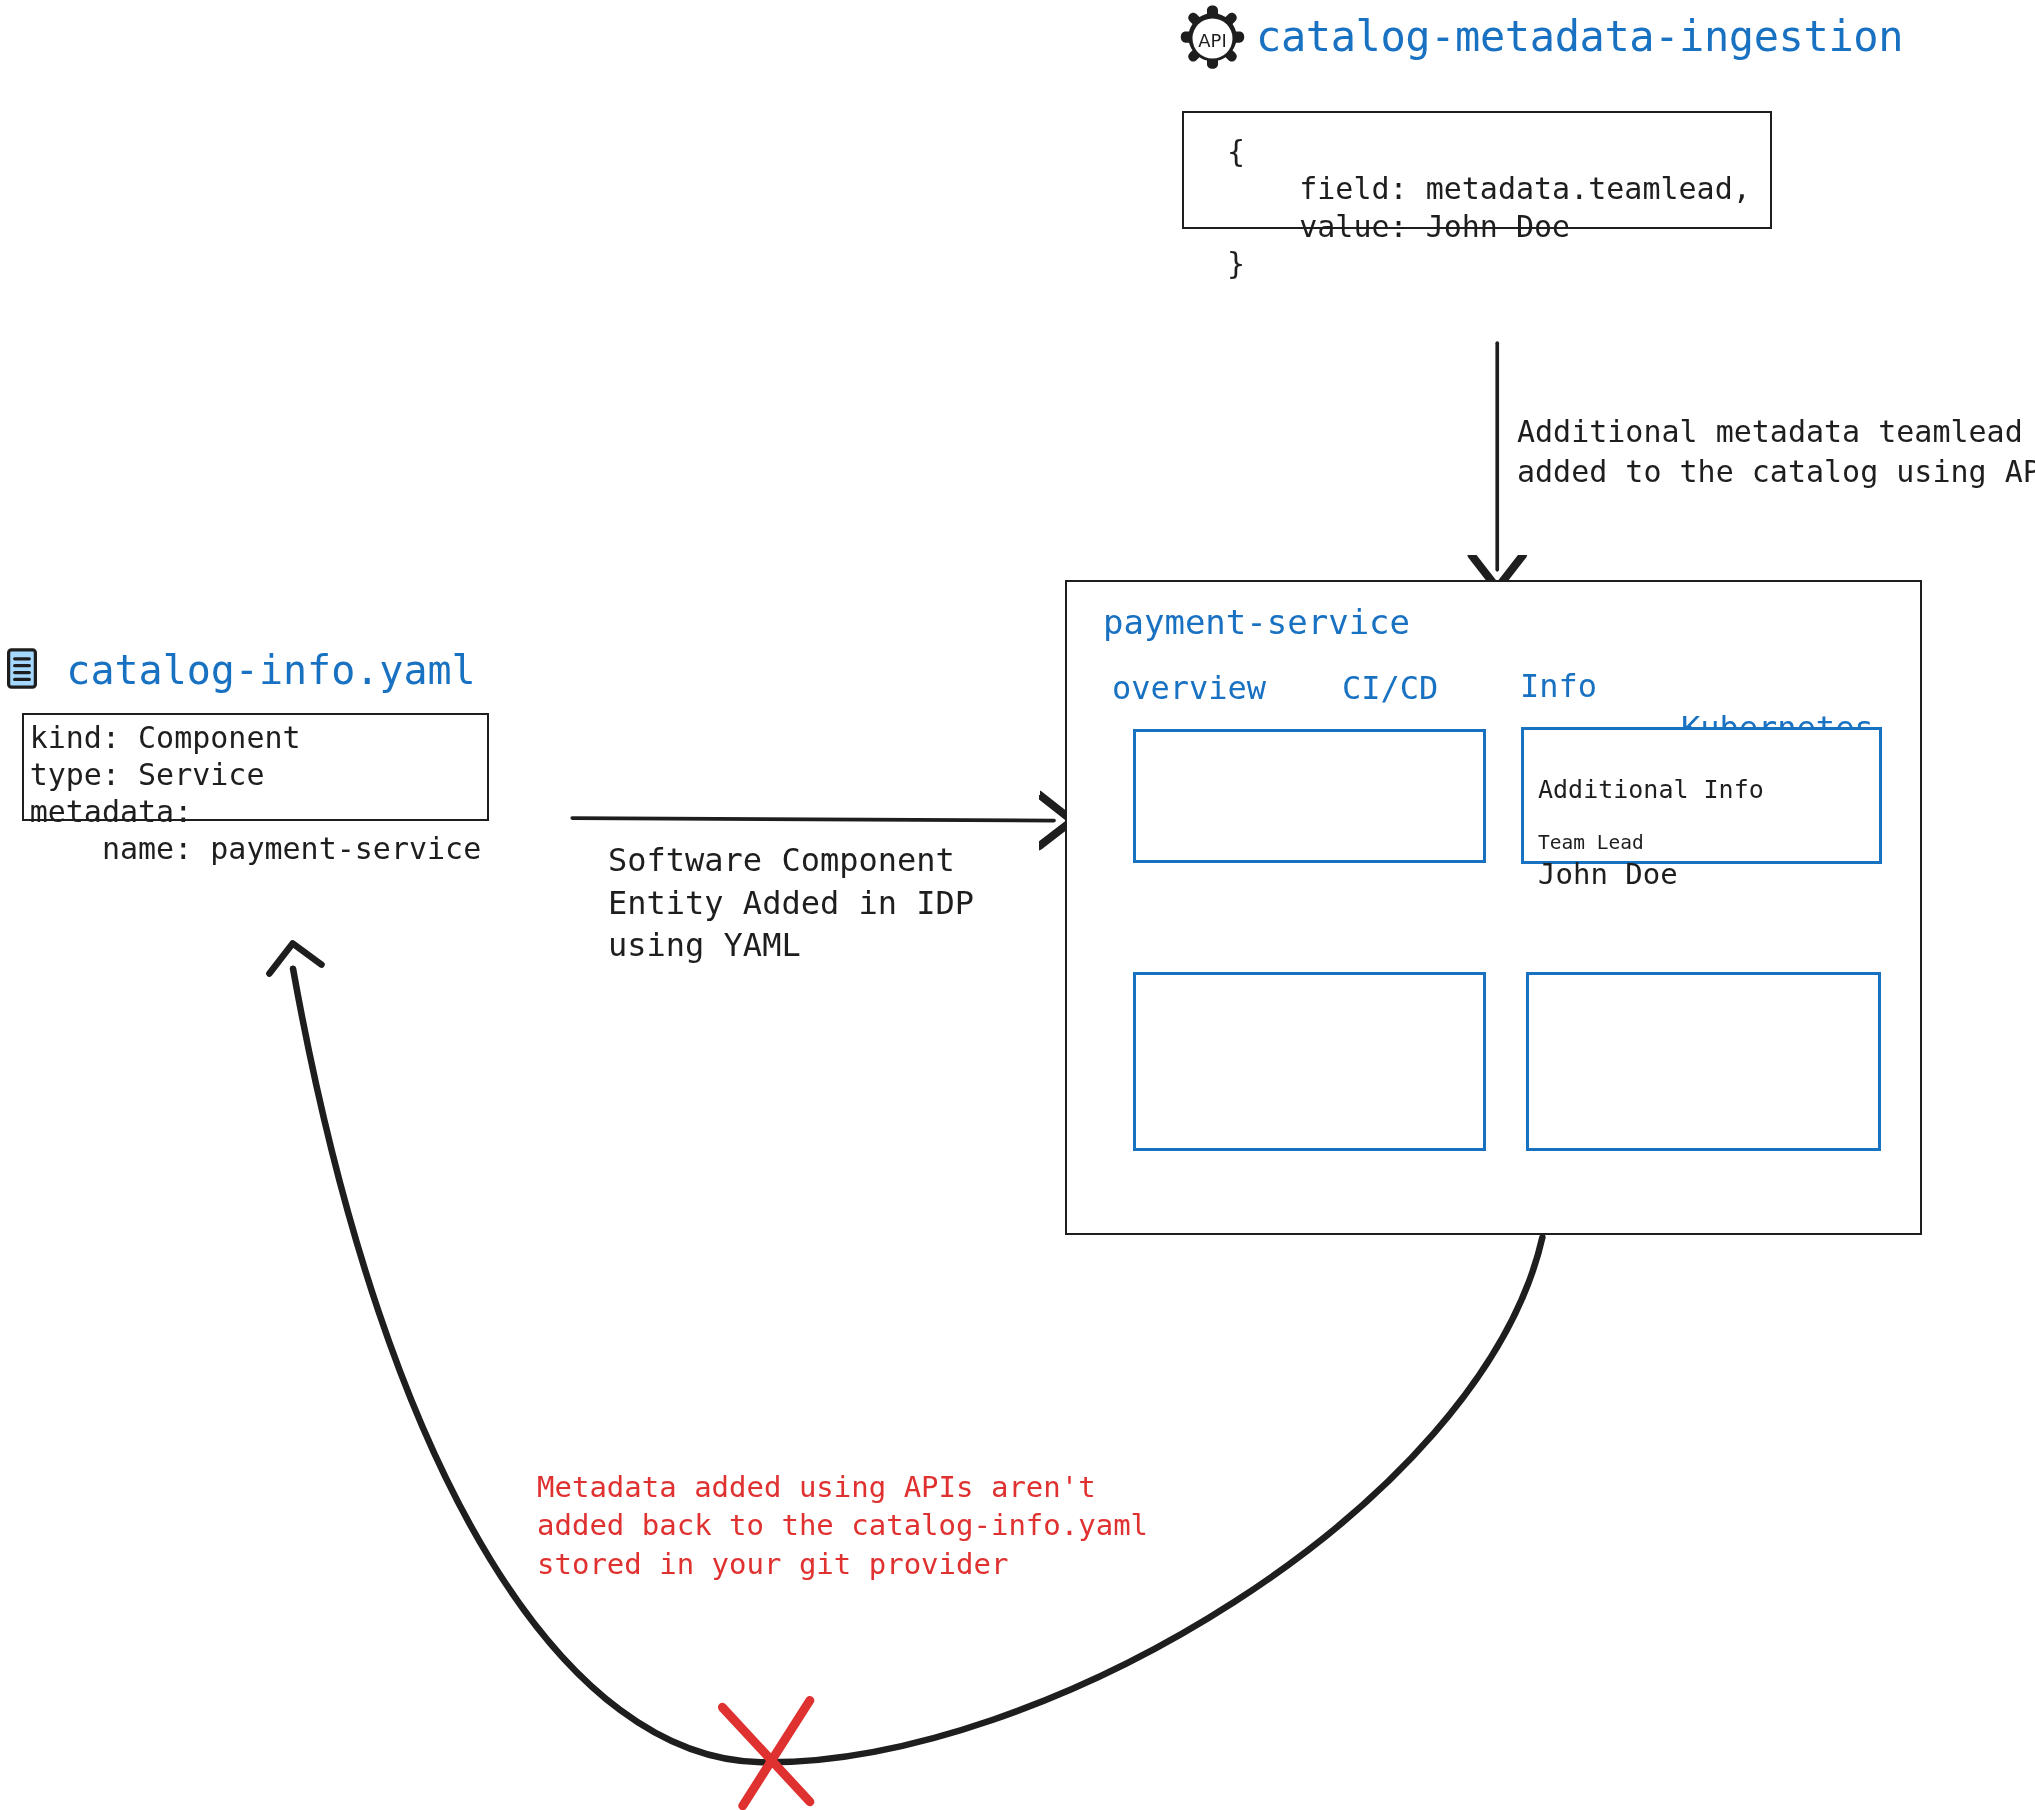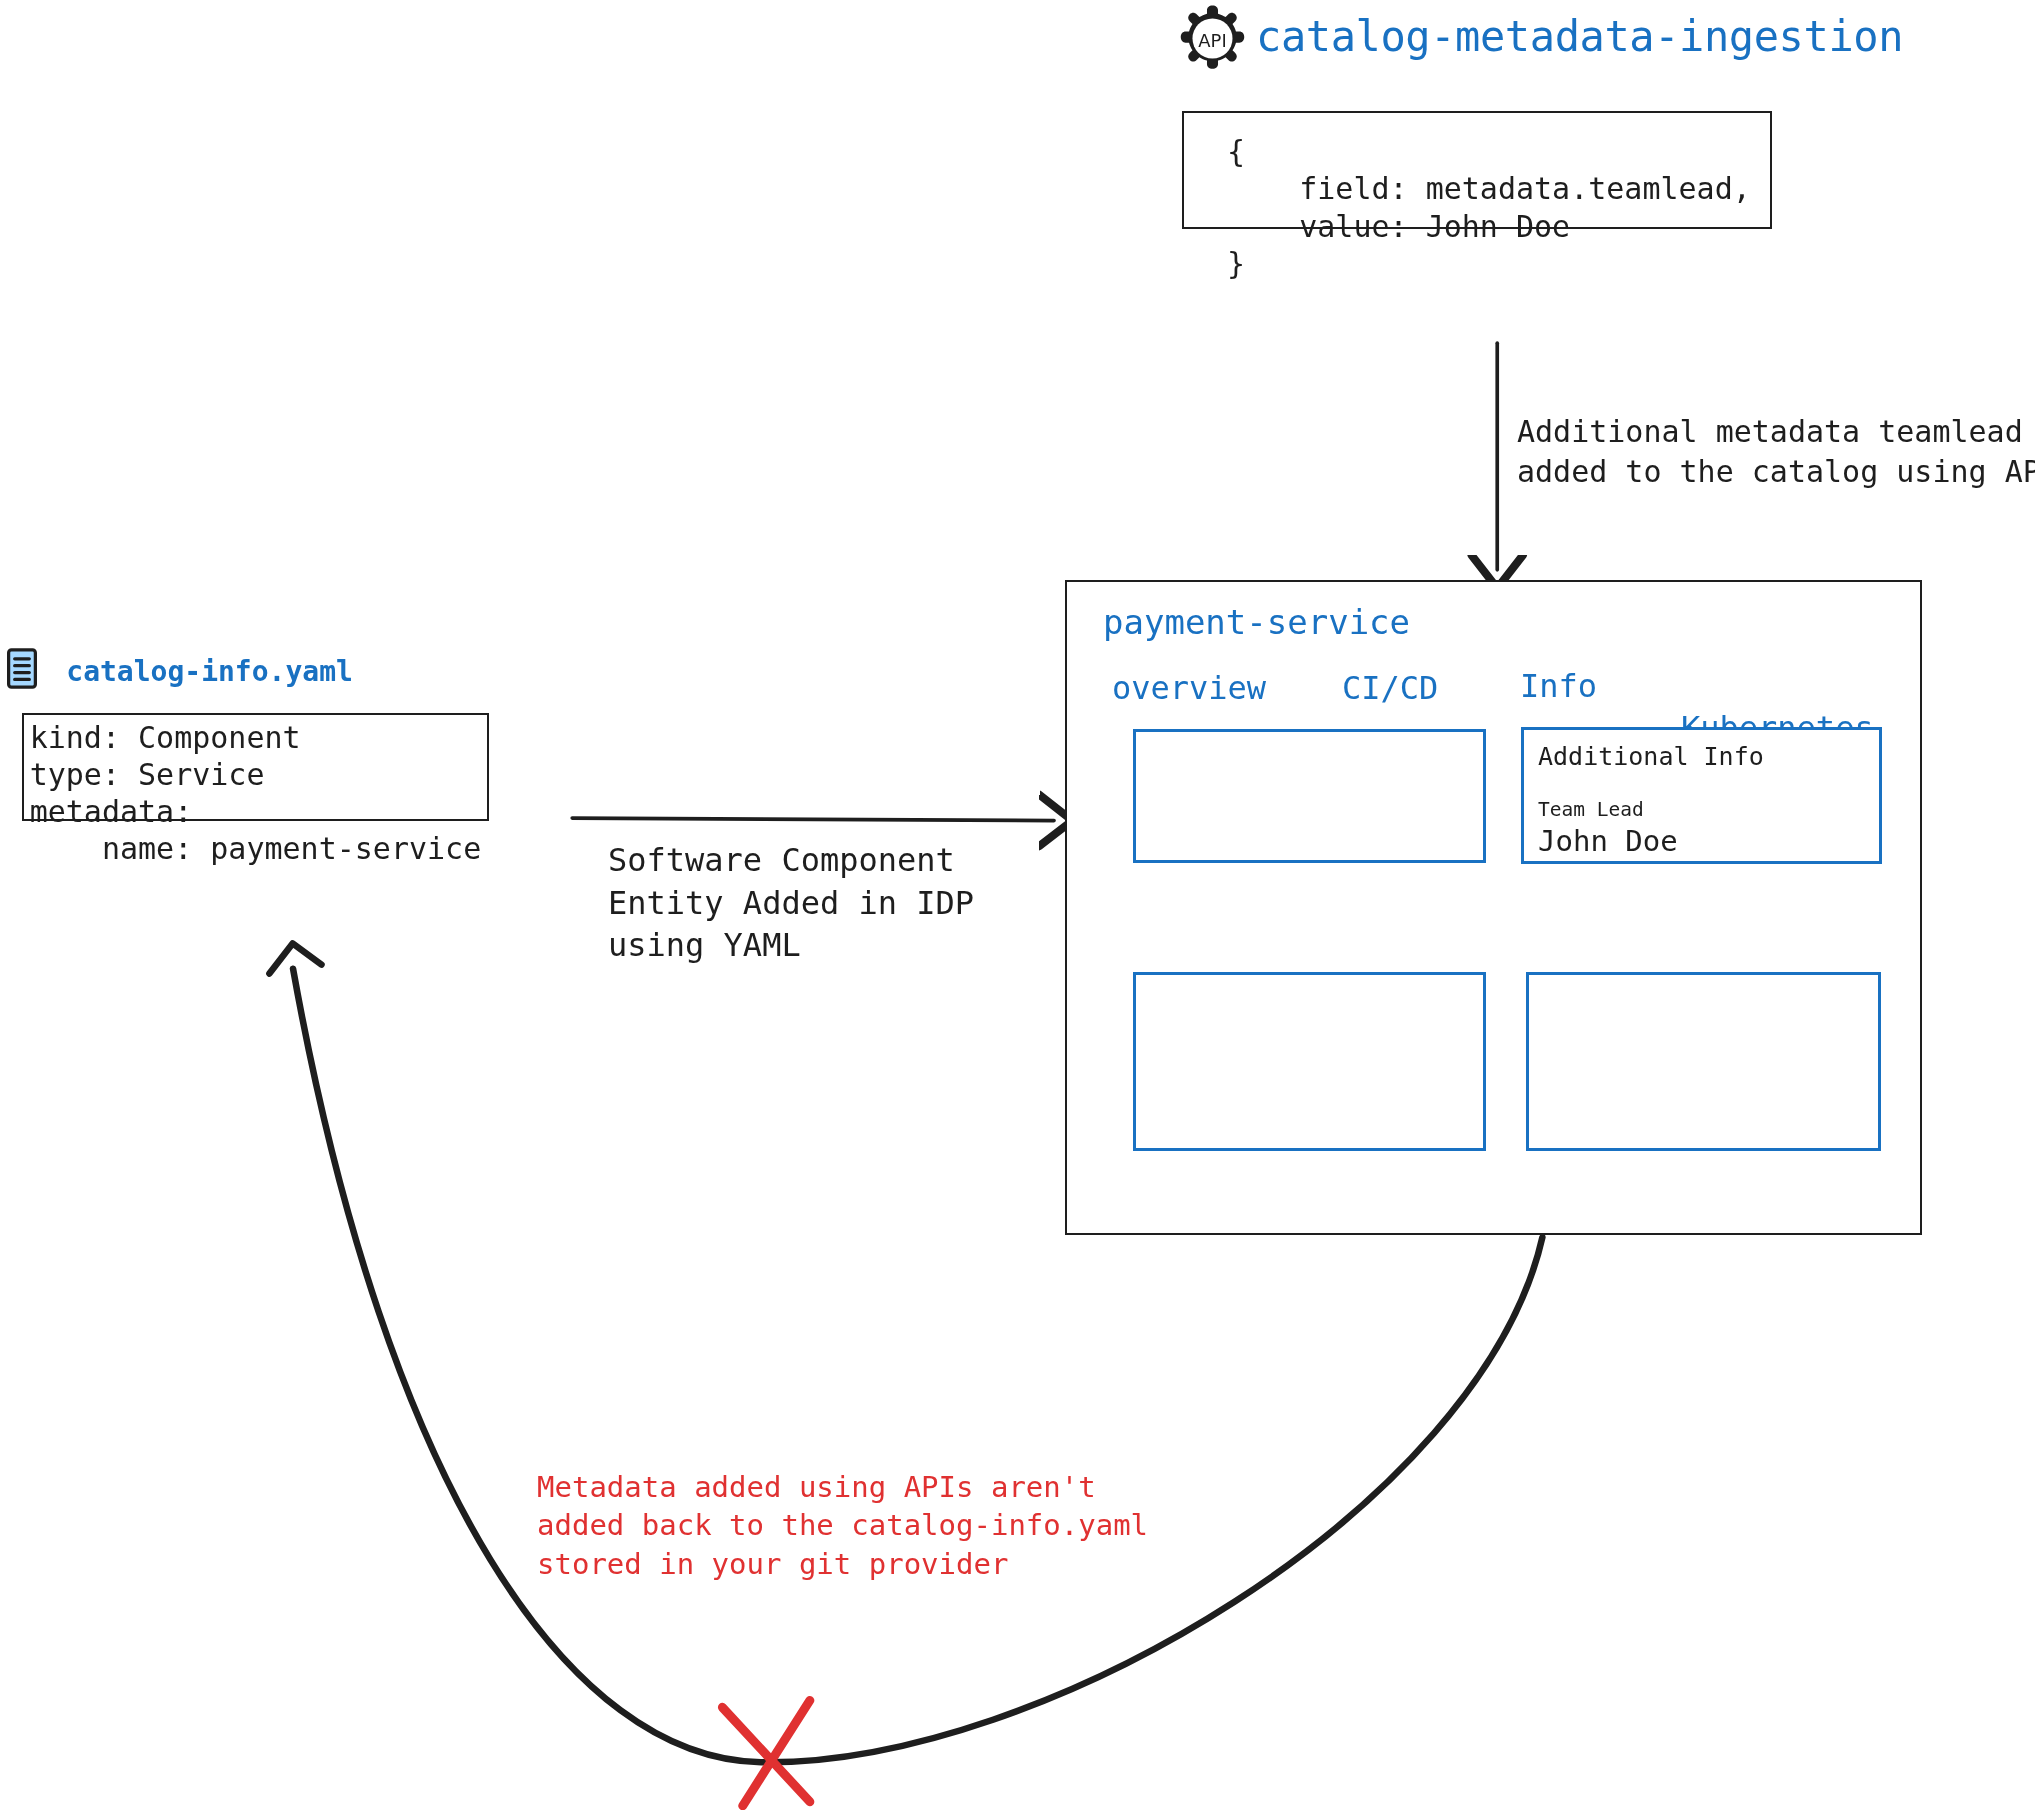--- a/index.html
+++ b/index.html
@@ -32,21 +32,21 @@
     background: #ffffff;
   }
   .blue-box {
     position: absolute;
     box-sizing: border-box;
     border: 3.7px solid #1971c2;
     background: #ffffff;
   }
   .mono { font-family: "DejaVu Sans Mono", "Liberation Mono", monospace; }
   .blue-txt { color: #1971c2; }
-  .dark-txt { color: #1e1e1e; }
+  .dark-txt { color: #1e1e1e; margin-top: 33px; }
   .red-txt  { color: #e03131; }
 
   
   #api-node { left: 1178px; top: 4.1px; }
   #api-gear-icon { position: absolute; left: 0; top: 0; width: 69px; height: 69px; }
   #api-title {
     position: absolute;
     left: 78px; top: 12.2px;
     font-size: 42px;
     letter-spacing: -0.4px;
@@ -71,25 +71,24 @@
     line-height: 1.32;
     white-space: pre;
     margin: 0;
   }
 
   
   #yaml-node { left: 7.3px; top: 648px; }
   #yaml-file-icon { position: absolute; left: 0; top: 0; width: 30px; height: 41px; }
   #yaml-title {
     position: absolute;
-    left: 59px; top: 10px;
-    font-size: 28px;
-    white-space: nowrap;
-    line-height: 1;
-    font-weight: bold;
+    left: 59px; top: 2px;
+    font-size: 40px;
+    white-space: nowrap;
+    line-height: 1;
   }
   #yaml-box { left: 22px; top: 713px; width: 467px; height: 108px; }
   #yaml-code {
     position: absolute;
     left: 5.7px; top: 4.9px;
     font-size: 30px;
     line-height: 1.23;
     white-space: pre;
     margin: 0;
   }

